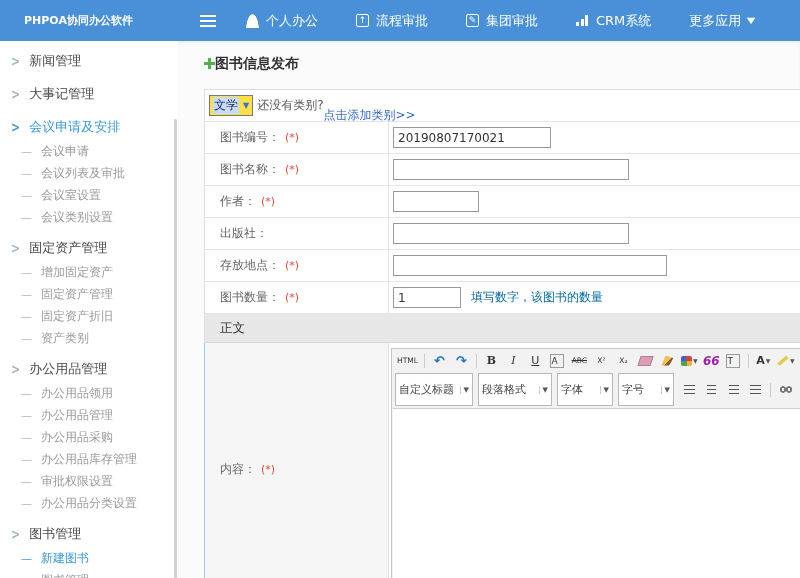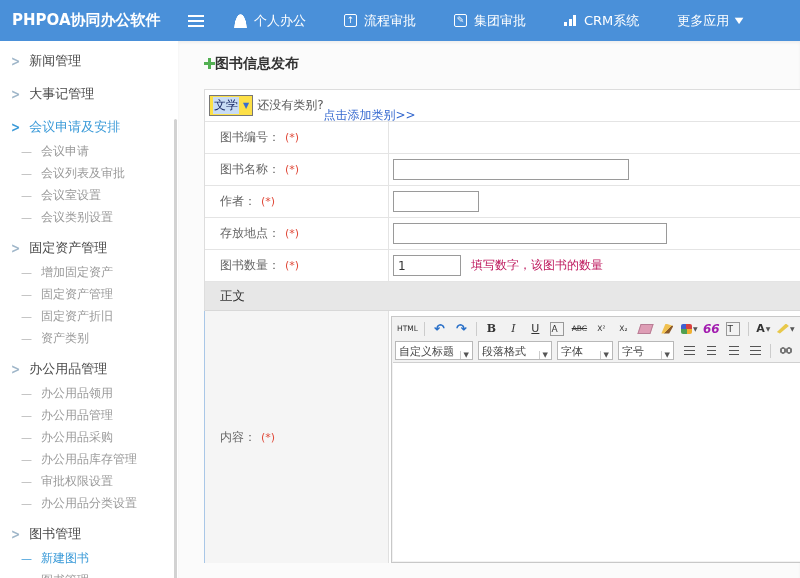--- a/index.html
+++ b/index.html
@@ -2,21 +2,21 @@
 <html><head>
 <meta charset="utf-8">
 <style>
   html,body{margin:0;padding:0;}
   body{width:800px;height:578px;overflow:hidden;position:relative;background:#fff;
        font-family:"DejaVu Sans","Liberation Sans",sans-serif;-webkit-font-smoothing:antialiased;}
 
   
   .topbar{position:absolute;top:0;left:0;width:800px;height:41px;background:#4a90d9;
           display:flex;align-items:center;color:#fff;z-index:5;}
-  .brand{width:166px;padding-left:12px;font-size:15px;font-weight:bold;letter-spacing:0;}
+  .brand{width:166px;padding-left:24px;font-size:11px;font-weight:bold;letter-spacing:0;}
   .menu-btn{width:16px;height:12px;margin:0 0 0 10px;cursor:pointer;
             background:repeating-linear-gradient(to bottom,#fff 0 2px,transparent 2px 5px);}
   .topnav{display:flex;align-items:center;margin-left:30px;gap:38px;font-size:13px;}
   .topnav .titem{display:flex;align-items:center;gap:7px;cursor:pointer;white-space:nowrap;}
   .i-user{width:13px;height:14px;
      background:radial-gradient(circle at 50% 26%, #fff 0 3px, transparent 3.5px),
                 radial-gradient(ellipse at 50% 108%, #fff 0 6px, transparent 6.5px);}
   .i-flow{width:11px;height:11px;border:1px solid #fff;border-radius:2px;
           display:inline-flex;align-items:center;justify-content:center;}
   .i-flow::before{content:"↑";font-size:9px;line-height:1;}
@@ -61,21 +61,21 @@
   .inp{height:19px;border:1px solid #9a9a9a;font-size:12px;padding:0 4px;background:#fff;color:#333;
        font-family:"DejaVu Sans","Liberation Sans",sans-serif;}
   .w-code{width:148px;}.w-name{width:226px;}.w-auth{width:76px;}
   .w-pub{width:226px;}.w-loc{width:264px;}.w-qty{width:58px;}
   .sel{display:inline-flex;align-items:center;border:1px solid #777;background:#fde047;height:19px;
        padding:0 3px;gap:4px;cursor:pointer;}
   .selval{background:#c8dcf5;color:#1a2a66;font-size:12px;padding:0 1px;}
   .selcaret{color:#3a6ecd;font-size:8px;}
   .note{margin-left:4px;color:#555;}
   .lnk{color:#3468cf;cursor:pointer;text-decoration:none;margin-top:20px;}
-  .hint{margin-left:10px;color:#be185d;}
+  .hint{margin-left:10px;color:#0369a1;}
 
   .sec{height:28px;display:flex;align-items:center;padding-left:15px;background:#e7e7e7;
        border-bottom:1px solid #d8d8d8;font-size:12.5px;color:#333;}
 
   .crow{display:flex;min-height:250px;margin-left:-1px;border-left:1px solid #a9c7e7;background:#fff;}
   .cl{width:184px;flex:0 0 184px;box-sizing:border-box;padding-left:15px;display:flex;align-items:center;
       background:#f5f5f5;border-right:1px solid #e0e0e0;font-size:12px;color:#666;}
   .ce{flex:1;padding:5px 6px 0 2px;}
 
   
@@ -105,21 +105,21 @@
   .shape-olist,.shape-ulist,.shape-al,.shape-ac,.shape-ar,.shape-aj{width:11px;height:9px;
                background:repeating-linear-gradient(to bottom,#555 0 1px,transparent 1px 4px);}
   .shape-ac{background:repeating-linear-gradient(to bottom,#555 0 1px,transparent 1px 4px) center/9px 9px no-repeat;}
   .shape-ar{background:repeating-linear-gradient(to bottom,#555 0 1px,transparent 1px 4px) right/10px 9px no-repeat;}
   .shape-link{width:14px;height:9px;
      background:radial-gradient(circle at 4px 4.5px,transparent 1.5px,#777 1.5px 3px,transparent 3.5px),
                 radial-gradient(circle at 10px 4.5px,transparent 1.5px,#777 1.5px 3px,transparent 3.5px);}
   .shape-unlink{width:14px;height:10px;transform:rotate(18deg);
      background:radial-gradient(circle at 4px 5px,transparent 1.5px,#777 1.5px 3px,transparent 3.5px),
                 radial-gradient(circle at 10px 5px,transparent 1.5px,#777 1.5px 3px,transparent 3.5px);}
-  .esel{height:19px;border:1px solid #b8b8b8;background:#fff;display:inline-flex;align-items:flex-end;
+  .esel{height:33px;border:1px solid #b8b8b8;background:#fff;display:inline-flex;align-items:center;
         font-size:11px;color:#444;padding:0 3px;margin-right:4px;cursor:pointer;box-sizing:border-box;}
   .esel .c{border-left:1px solid #ccc;padding-left:3px;margin-left:5px;font-size:7px;color:#555;}
   .w76{width:78px;justify-content:space-between;}
   .w72{width:74px;justify-content:space-between;}
   .w56{width:56px;justify-content:space-between;}
   .editor-body{flex:1;background:#fff;border-top:1px solid #d0d0d0;margin:0 1px 1px 1px;cursor:text;}
 </style>
 </head>
 <body>
 
@@ -262,20 +262,23 @@
         <span class="note">还没有类别? </span>
         <a class="lnk">点击添加类别&gt;&gt;</a>
       </div>
     </div>
 
     <div class="frow">
       <div class="fl">
         <span>图书编号：</span>
         <span class="req">(*)</span>
       </div>
+      <div class="fv">
+        <input class="inp w-code" value="20190807170021" style="">
+      </div>
     </div>
 
     <div class="frow">
       <div class="fl">
         <span>图书名称：</span>
         <span class="req">(*)</span>
       </div>
       <div class="fv">
         <input class="inp w-name" value="" style="">
       </div>
@@ -284,20 +287,29 @@
     <div class="frow">
       <div class="fl">
         <span>作者：</span>
         <span class="req">(*)</span>
       </div>
       <div class="fv">
         <input class="inp w-auth" value="" style="">
       </div>
     </div>
 
+    <div class="frow">
+      <div class="fl">
+        <span>出版社：</span>
+        <span class="req"></span>
+      </div>
+      <div class="fv">
+        <input class="inp w-pub" value="" style="">
+      </div>
+    </div>
 
     <div class="frow">
       <div class="fl">
         <span>存放地点：</span>
         <span class="req">(*)</span>
       </div>
       <div class="fv">
         <input class="inp w-loc" value="" style="">
       </div>
     </div>

